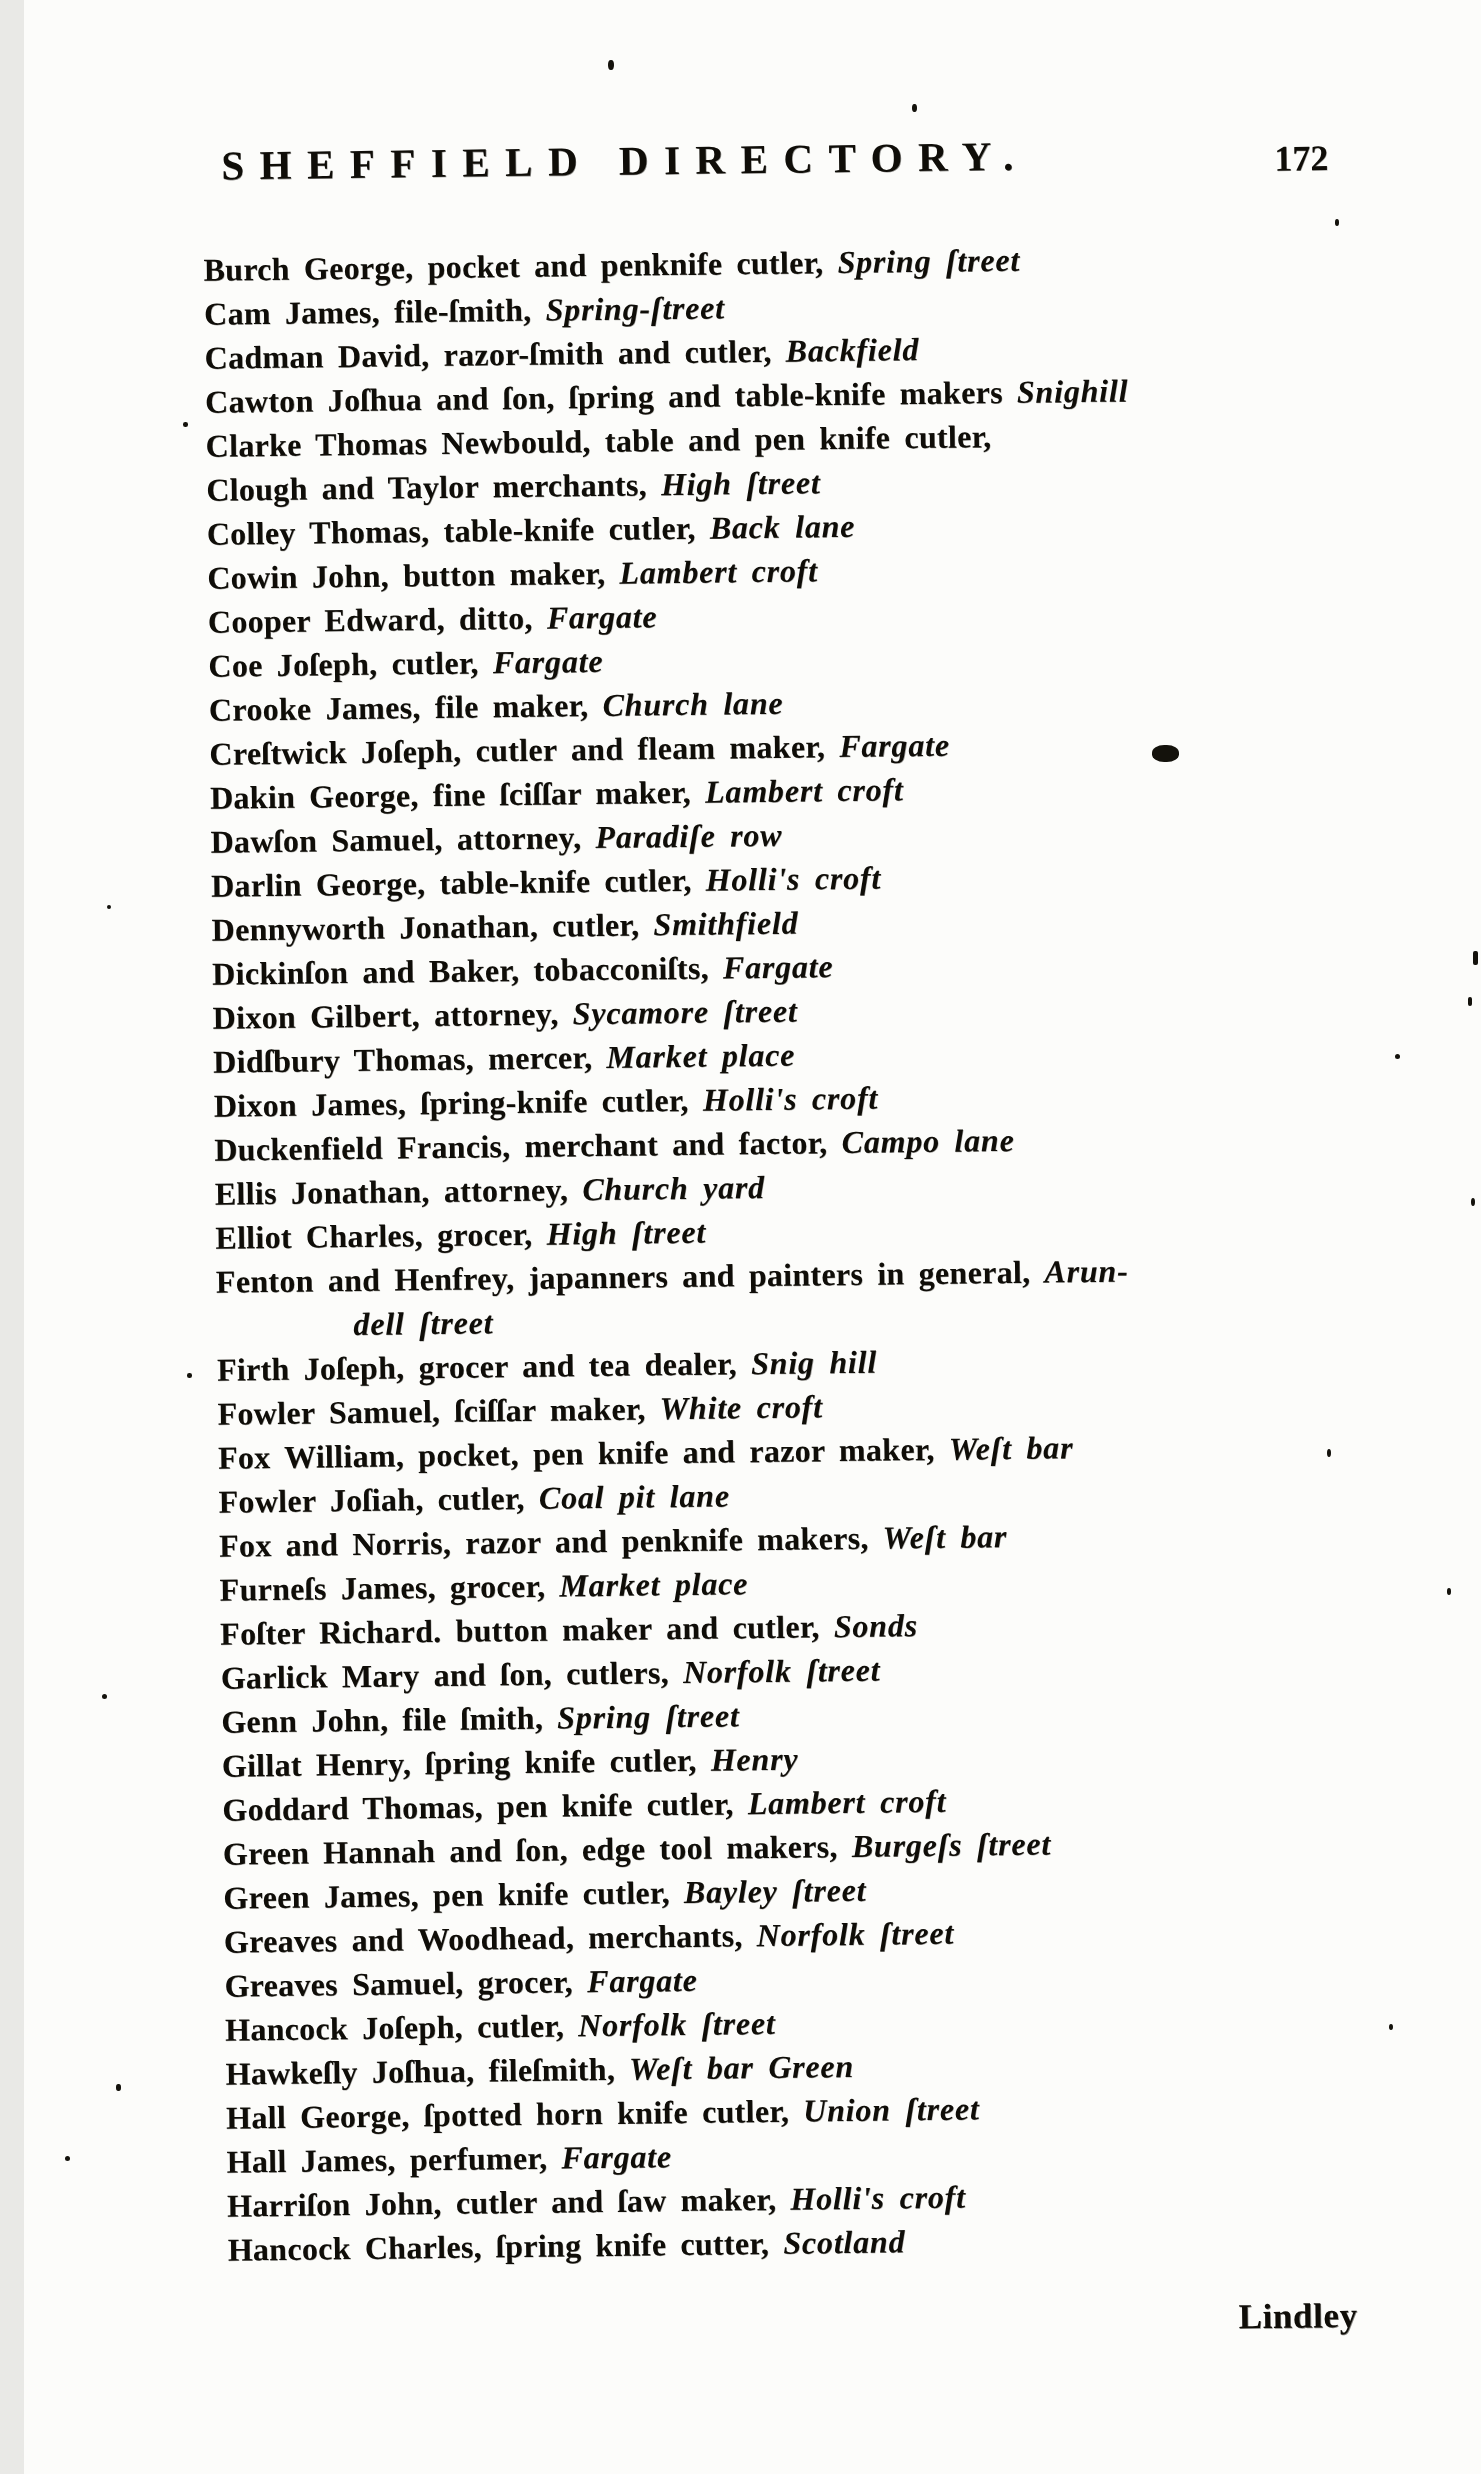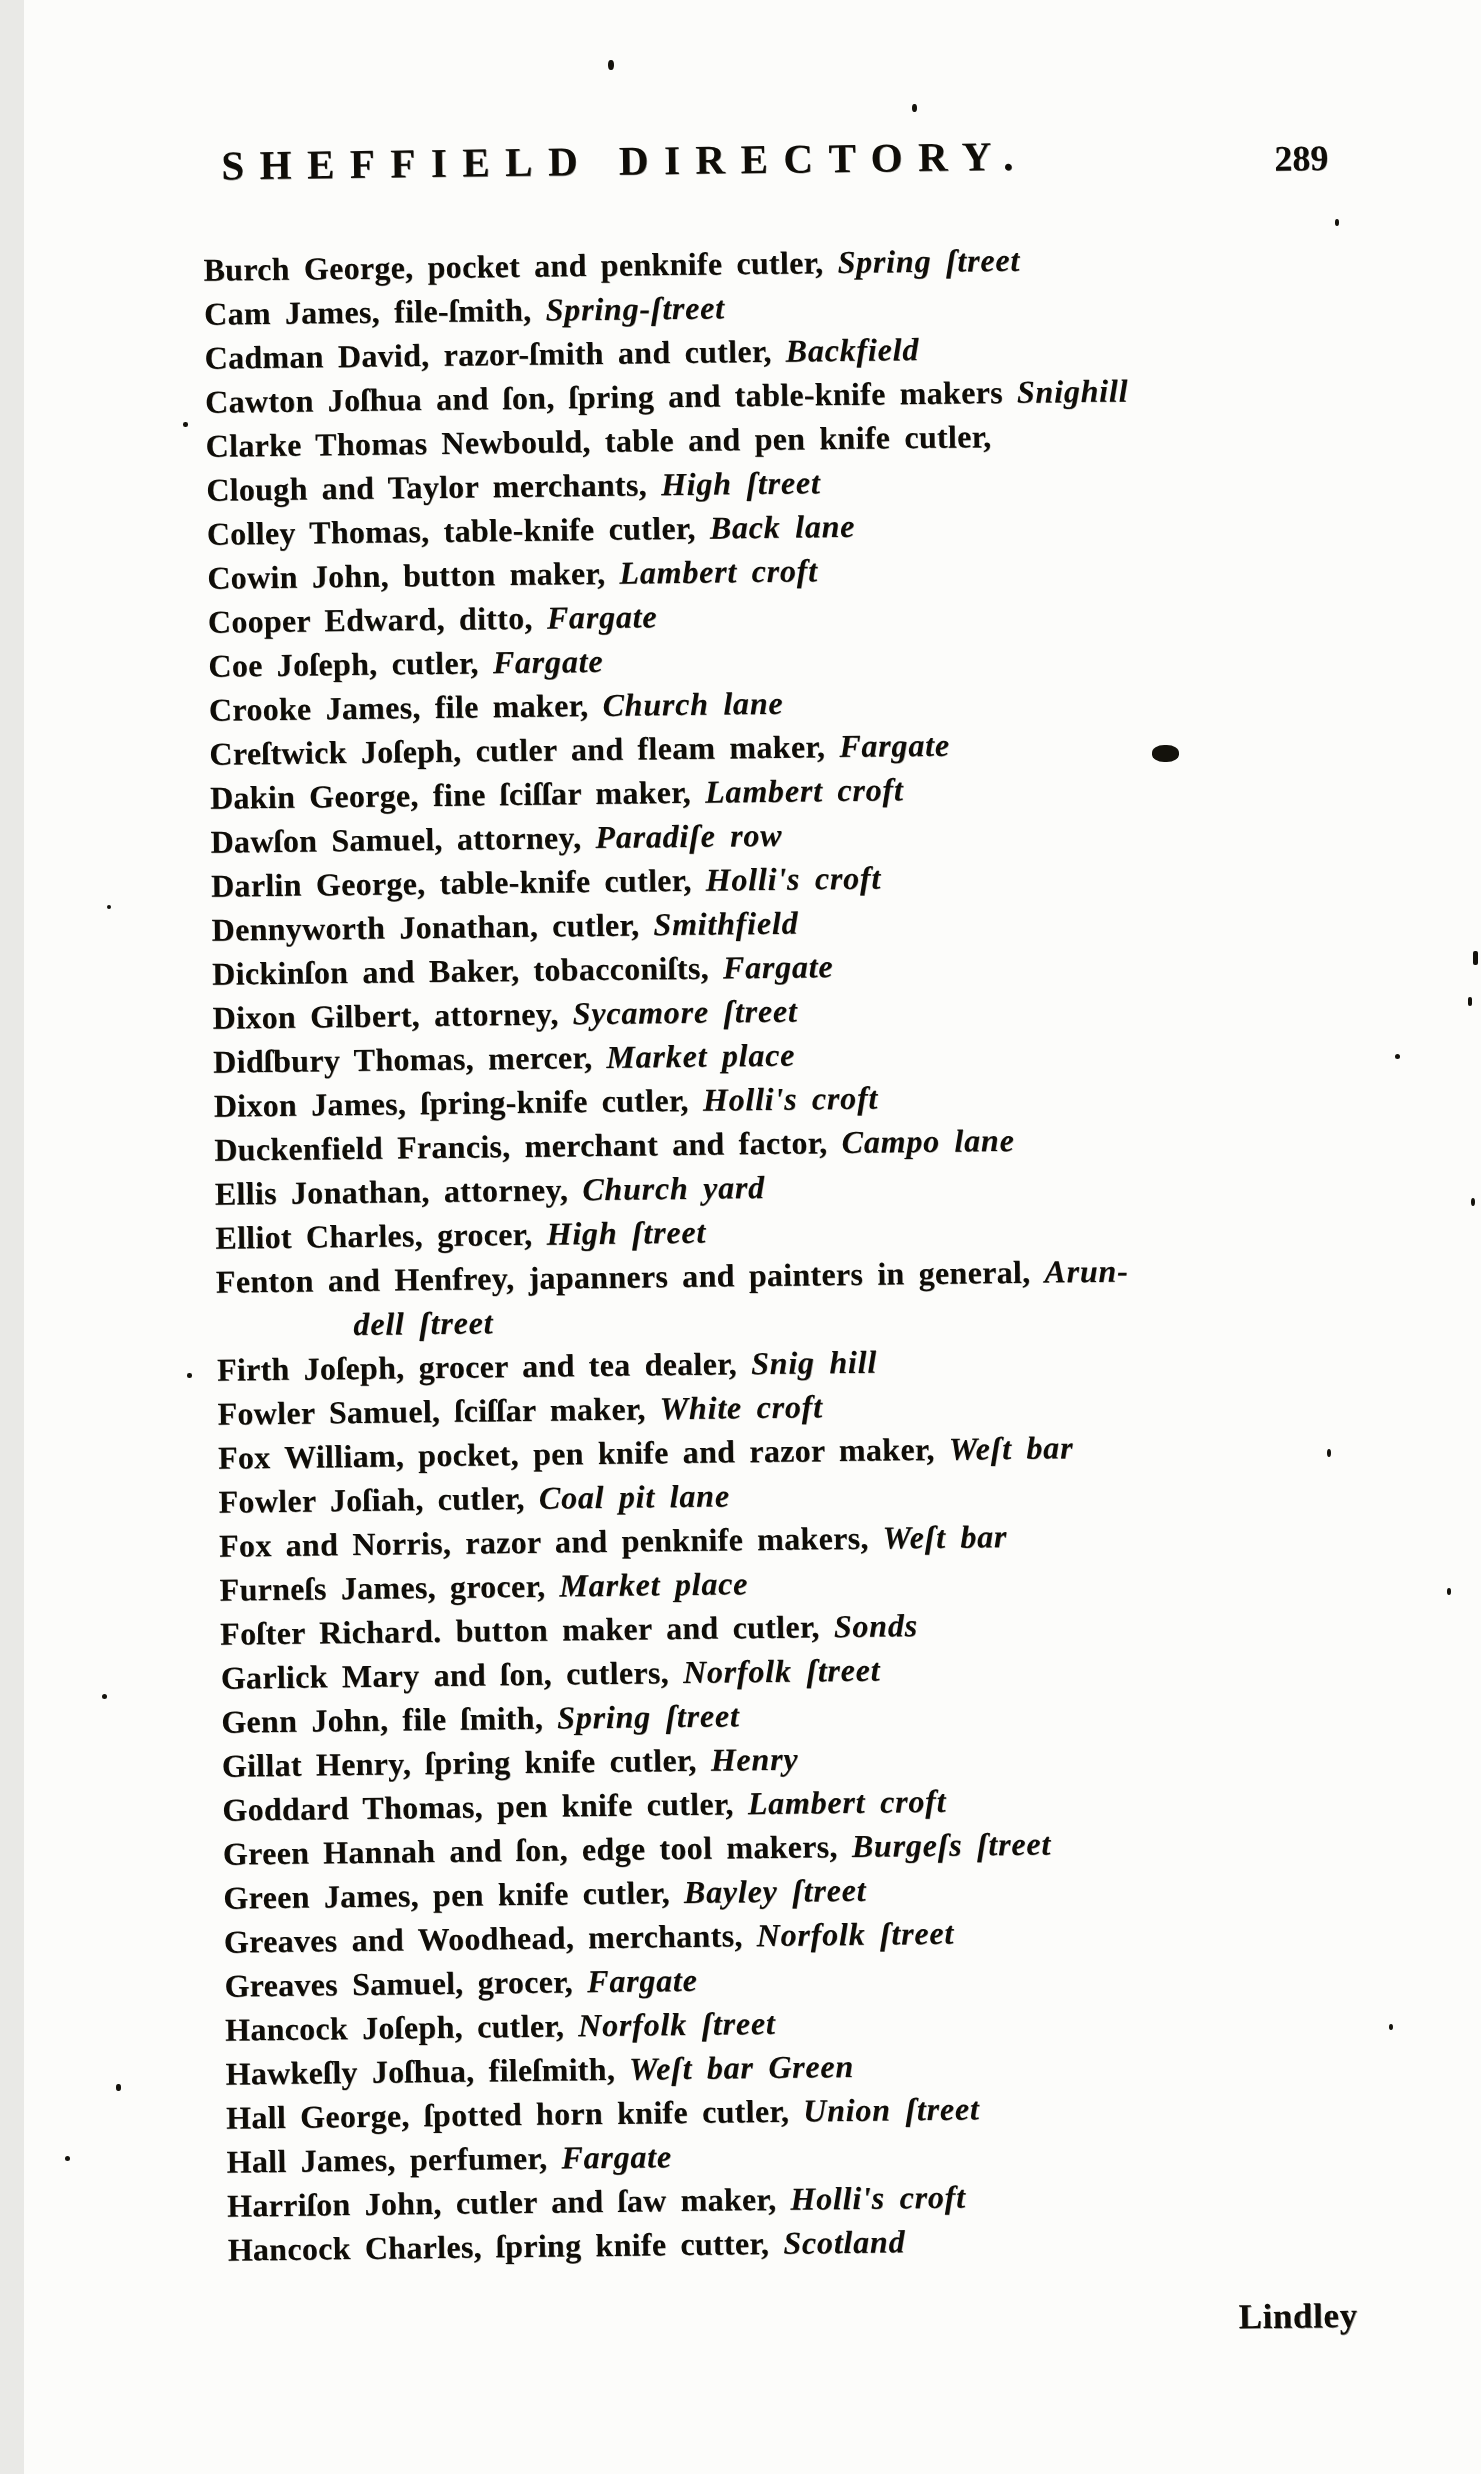--- a/index.html
+++ b/index.html
@@ -54,21 +54,21 @@
   .speck{position:absolute;background:#14120c;border-radius:50%;}
 </style>
 </head>
 <body>
 
 <div class="page">
   <div class="tilt">
 
     <div class="hdr">
       <h1 class="title">SHEFFIELD DIRECTORY.</h1>
-      <span class="pagenum">289</span>
+      <span class="pagenum">172</span>
     </div>
 
     <div class="list" id="entries">
         <div class="entry"><span class="roman">Burch George, pocket and penknife cutler, </span><span class="place">Spring ſtreet</span></div>
         <div class="entry"><span class="roman">Cam James, file-ſmith, </span><span class="place">Spring-ſtreet</span></div>
         <div class="entry"><span class="roman">Cadman David, razor-ſmith and cutler, </span><span class="place">Backfield</span></div>
         <div class="entry"><span class="roman">Cawton Joſhua and ſon, ſpring and table-knife makers </span><span class="place">Snighill</span></div>
         <div class="entry"><span class="roman">Clarke Thomas Newbould, table and pen knife cutler,</span><span class="place"></span></div>
         <div class="entry"><span class="roman">Clough and Taylor merchants, </span><span class="place">High ſtreet</span></div>
         <div class="entry"><span class="roman">Colley Thomas, table-knife cutler, </span><span class="place">Back lane</span></div>

